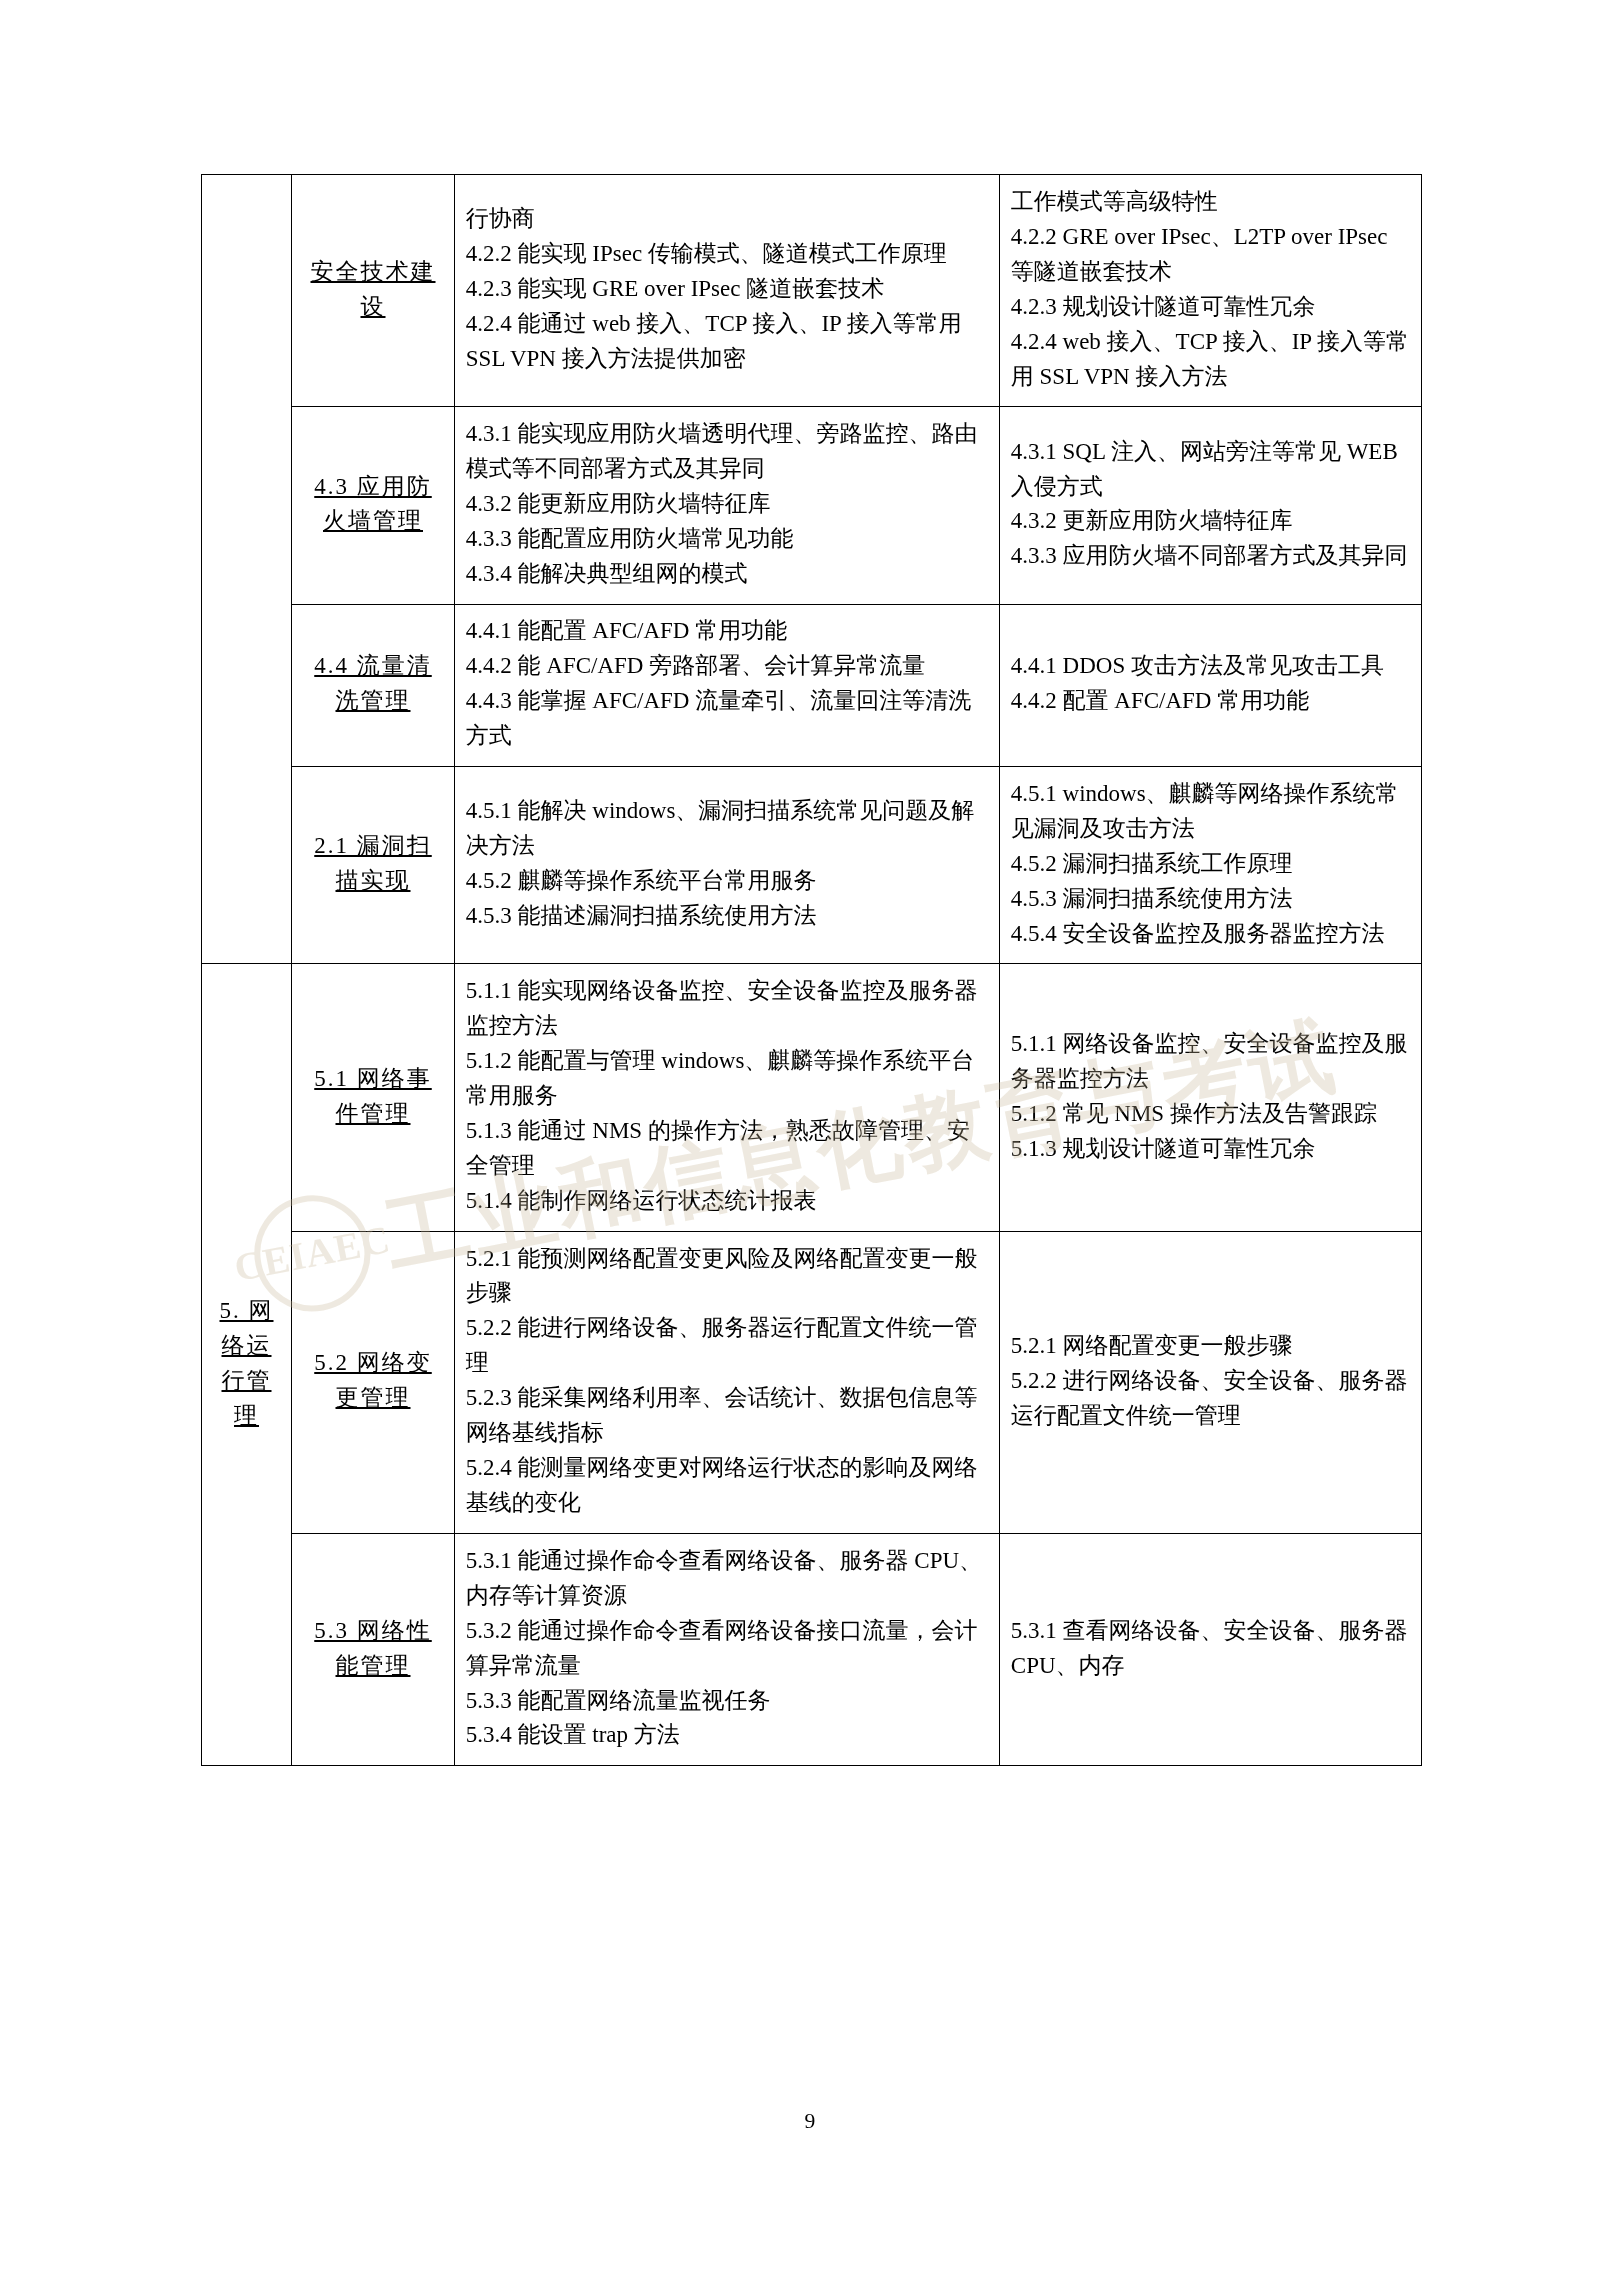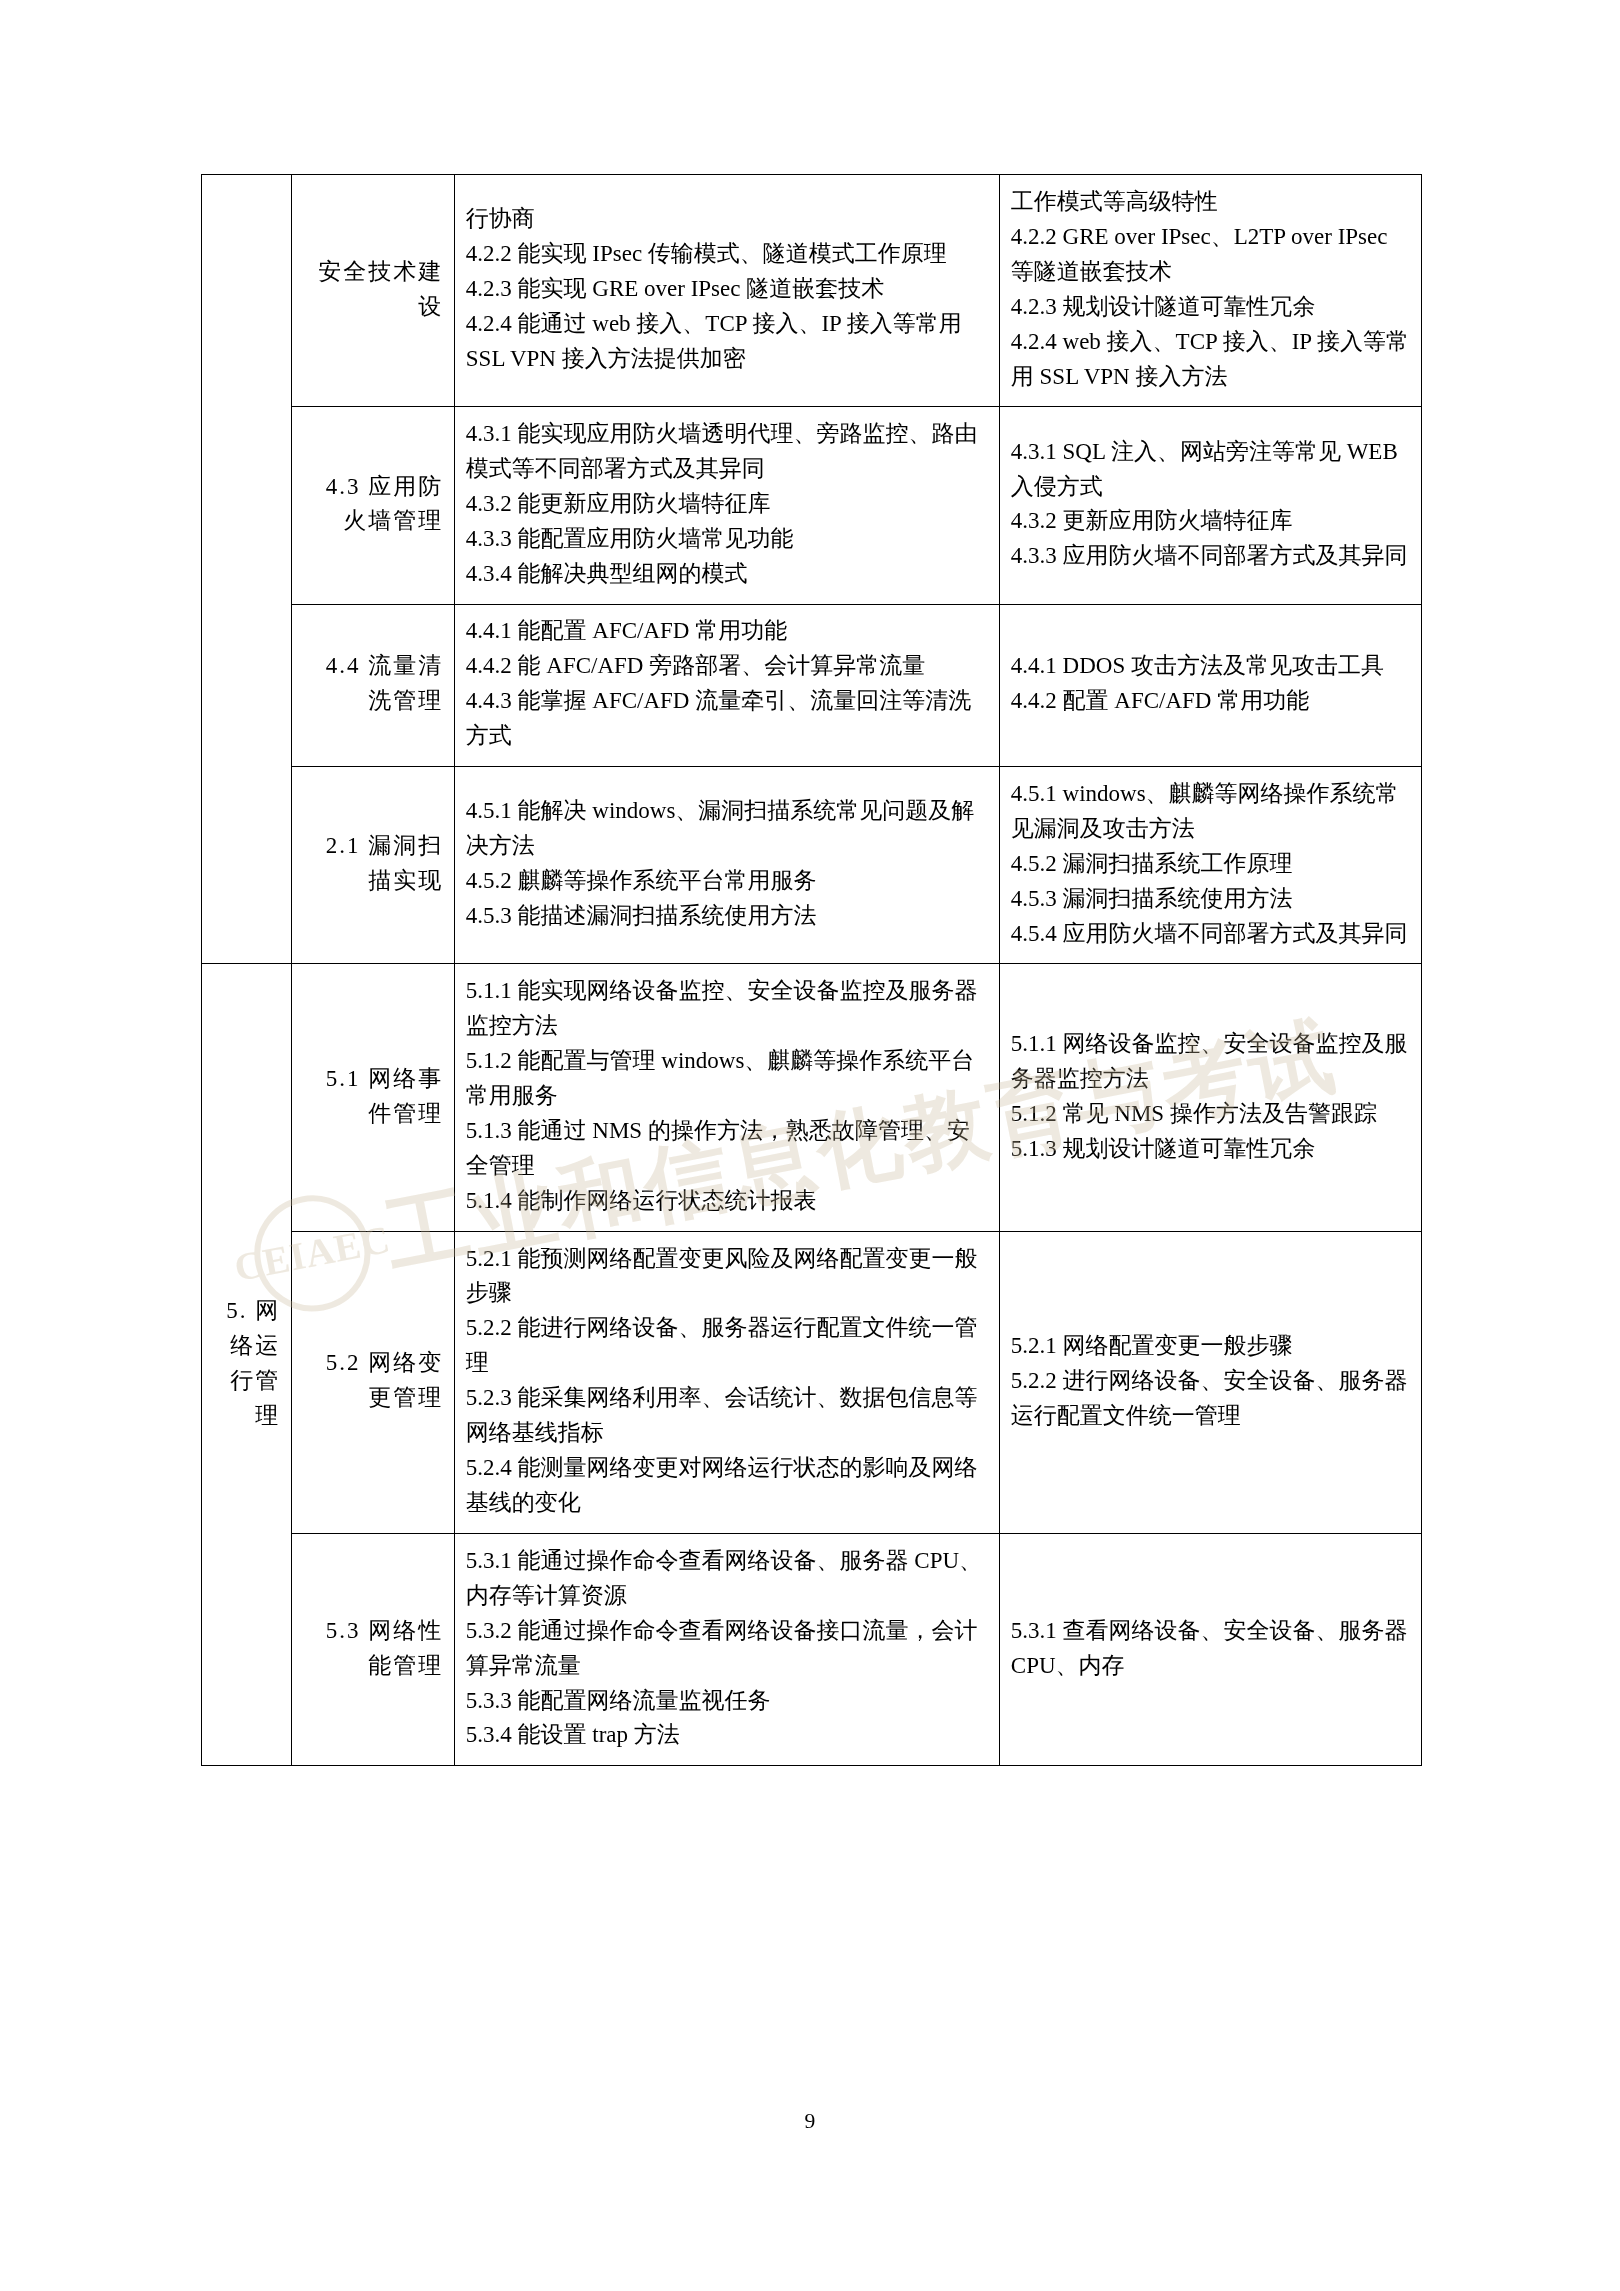--- a/index.html
+++ b/index.html
@@ -85,23 +85,24 @@
   .col-c { width: 545px; }
   .col-d { width: 422px; }
 
   .cell-center {
     text-align: center;
   }
   .cell-just {
     text-align: left;
   }
   .vert-label {
-    text-align: right;
+    text-align: center;
     line-height: 1.6;
     letter-spacing: 2px;
+    text-decoration: underline;
   }
   .line { display: block; }
 
   .pageno {
     position: absolute;
     left: 0;
     top: 2109px;
     width: 1620px;
     text-align: center;
     font-size: 21.6px;
@@ -186,21 +187,21 @@
         </td>
         <td class="cell-just">
           <span class="line">4.5.1 能解决 windows、漏洞扫描系统常见问题及解决方法</span>
           <span class="line">4.5.2 麒麟等操作系统平台常用服务</span>
           <span class="line">4.5.3 能描述漏洞扫描系统使用方法</span>
         </td>
         <td class="cell-just">
           <span class="line">4.5.1 windows、麒麟等网络操作系统常见漏洞及攻击方法</span>
           <span class="line">4.5.2 漏洞扫描系统工作原理</span>
           <span class="line">4.5.3 漏洞扫描系统使用方法</span>
-          <span class="line">4.5.4 应用防火墙不同部署方式及其异同</span>
+          <span class="line">4.5.4 安全设备监控及服务器监控方法</span>
         </td>
       </tr>
 
       <tr>
         <td class="cell-center vert-label" rowspan="3">
           <span class="line">5. 网络运行管理</span>
         </td>
         <td class="cell-center vert-label">
           <span class="line">5.1 网络事件管理</span>
         </td>

